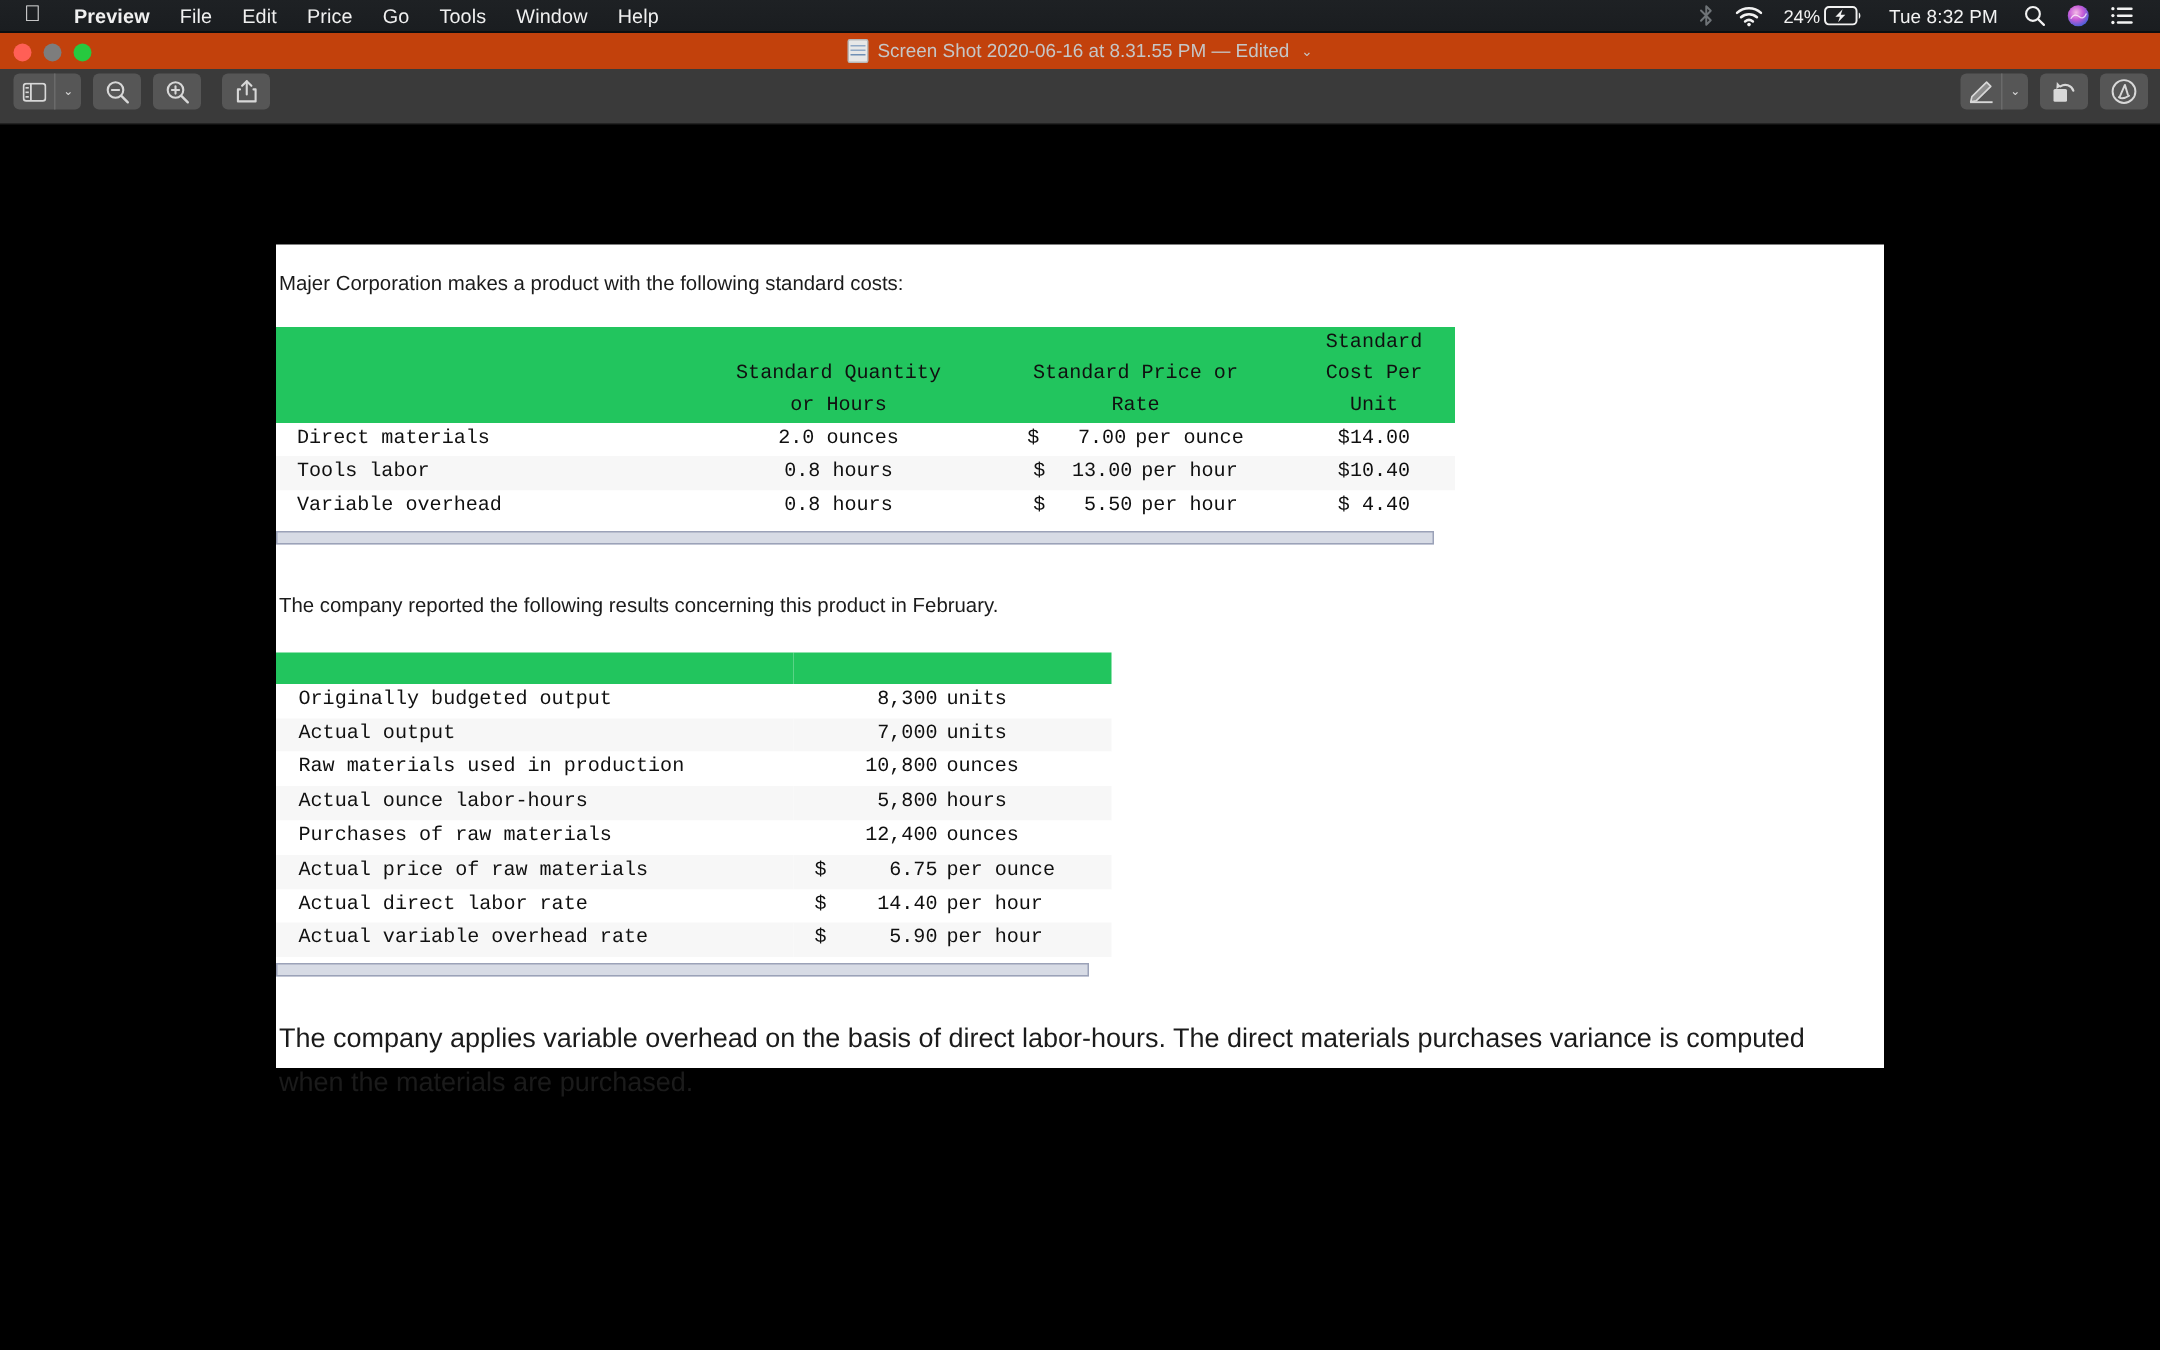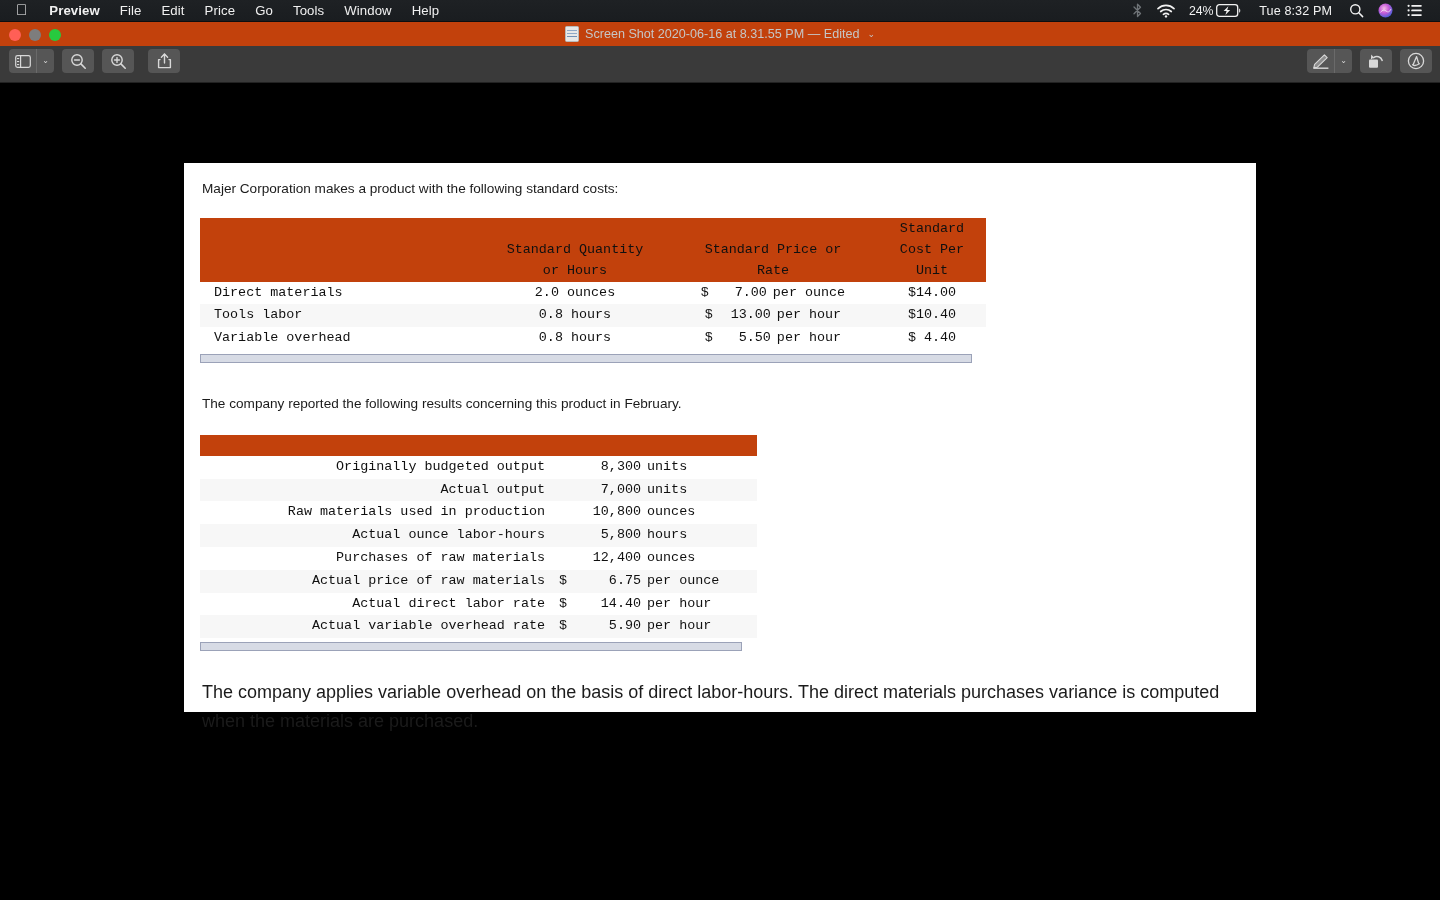--- a/index.html
+++ b/index.html
@@ -187,21 +187,21 @@
     background: #000000;
   }
   .page {
     position: absolute;
     left: 184px;
     top: 80px;
     width: 1072px;
     height: 549px;
     background: #ffffff;
     box-sizing: border-box;
-    padding: 12px 0 0 16px;
+    padding: 12px 0 0 0;
   }
   .para {
     font-family: "Liberation Sans", sans-serif;
     font-size: 13.6px;
     color: #1b1b1b;
     line-height: 1.55;
     padding: 0 4px 0 2px;
     margin: 0;
   }
   .para.intro { margin: 3px 0 0 0; }
@@ -215,21 +215,21 @@
   
   .tbl-wrap { margin: 0; }
   table.fin {
     border-collapse: collapse;
     font-family: "Liberation Mono", "DejaVu Sans Mono", monospace;
     font-size: 13.4px;
     color: #101010;
     table-layout: fixed;
   }
   table.fin thead th {
-    background: #c2410c;
+    background: #22c55e;
     font-weight: normal;
     padding: 0;
     vertical-align: bottom;
     text-align: center;
     line-height: 1.55;
   }
   table.fin tbody td {
     padding: 1px 0;
     line-height: 1.55;
     white-space: pre;
@@ -258,21 +258,21 @@
   .price-cell {
     display: flex;
     justify-content: center;
   }
   .price-cell .dollar { width: 14px; text-align: left; }
   .price-cell .num { width: 52px; text-align: right; }
   .price-cell .per { padding-left: 6px; text-align: left; }
 
   
   .t2 { width: 542px; }
-  .t2 .c-label2 { width: 330px; text-align: right; padding-left: 15px !important; }
+  .t2 .c-label2 { width: 330px; text-align: left; padding-left: 15px !important; }
   .t2 .c-val2 { width: 212px; }
   .t2 thead th { height: 21px; }
   .v-cell { display: flex; }
   .v-cell .dollar { width: 22px; text-align: right; }
   .v-cell .num { width: 74px; text-align: right; }
   .v-cell .unit { padding-left: 6px; text-align: left; white-space: pre; }
 </style>
 </head>
 <body>
 

